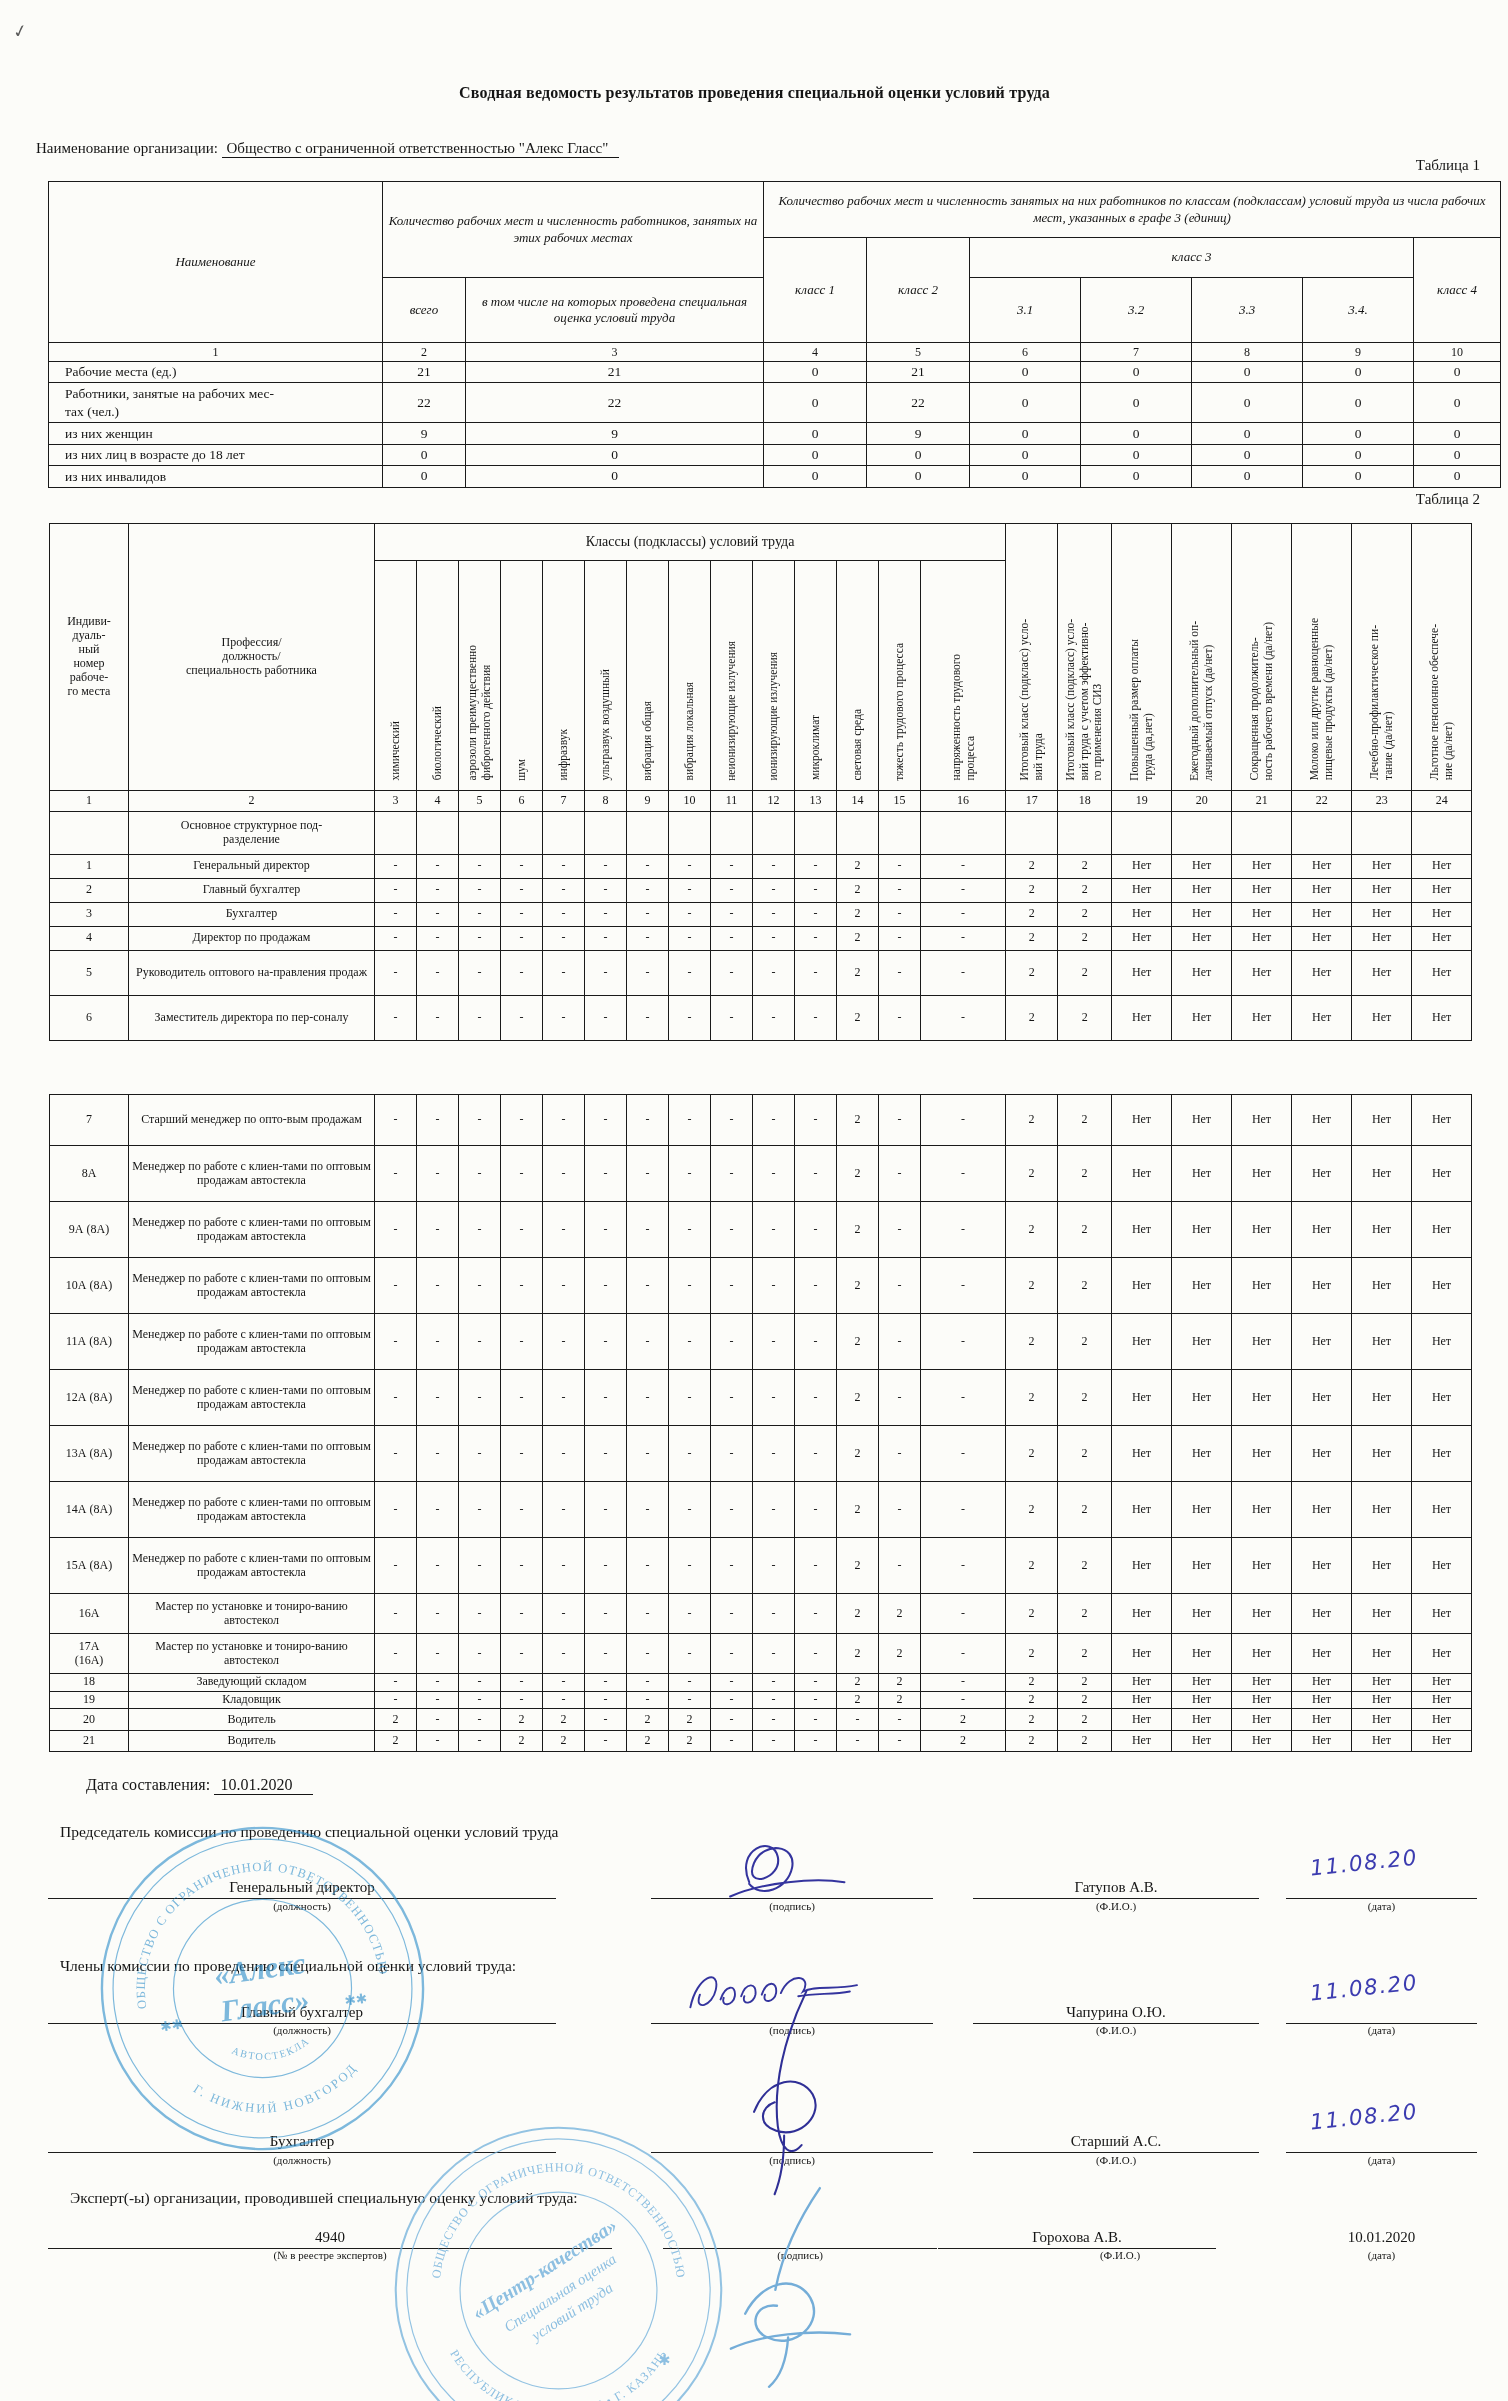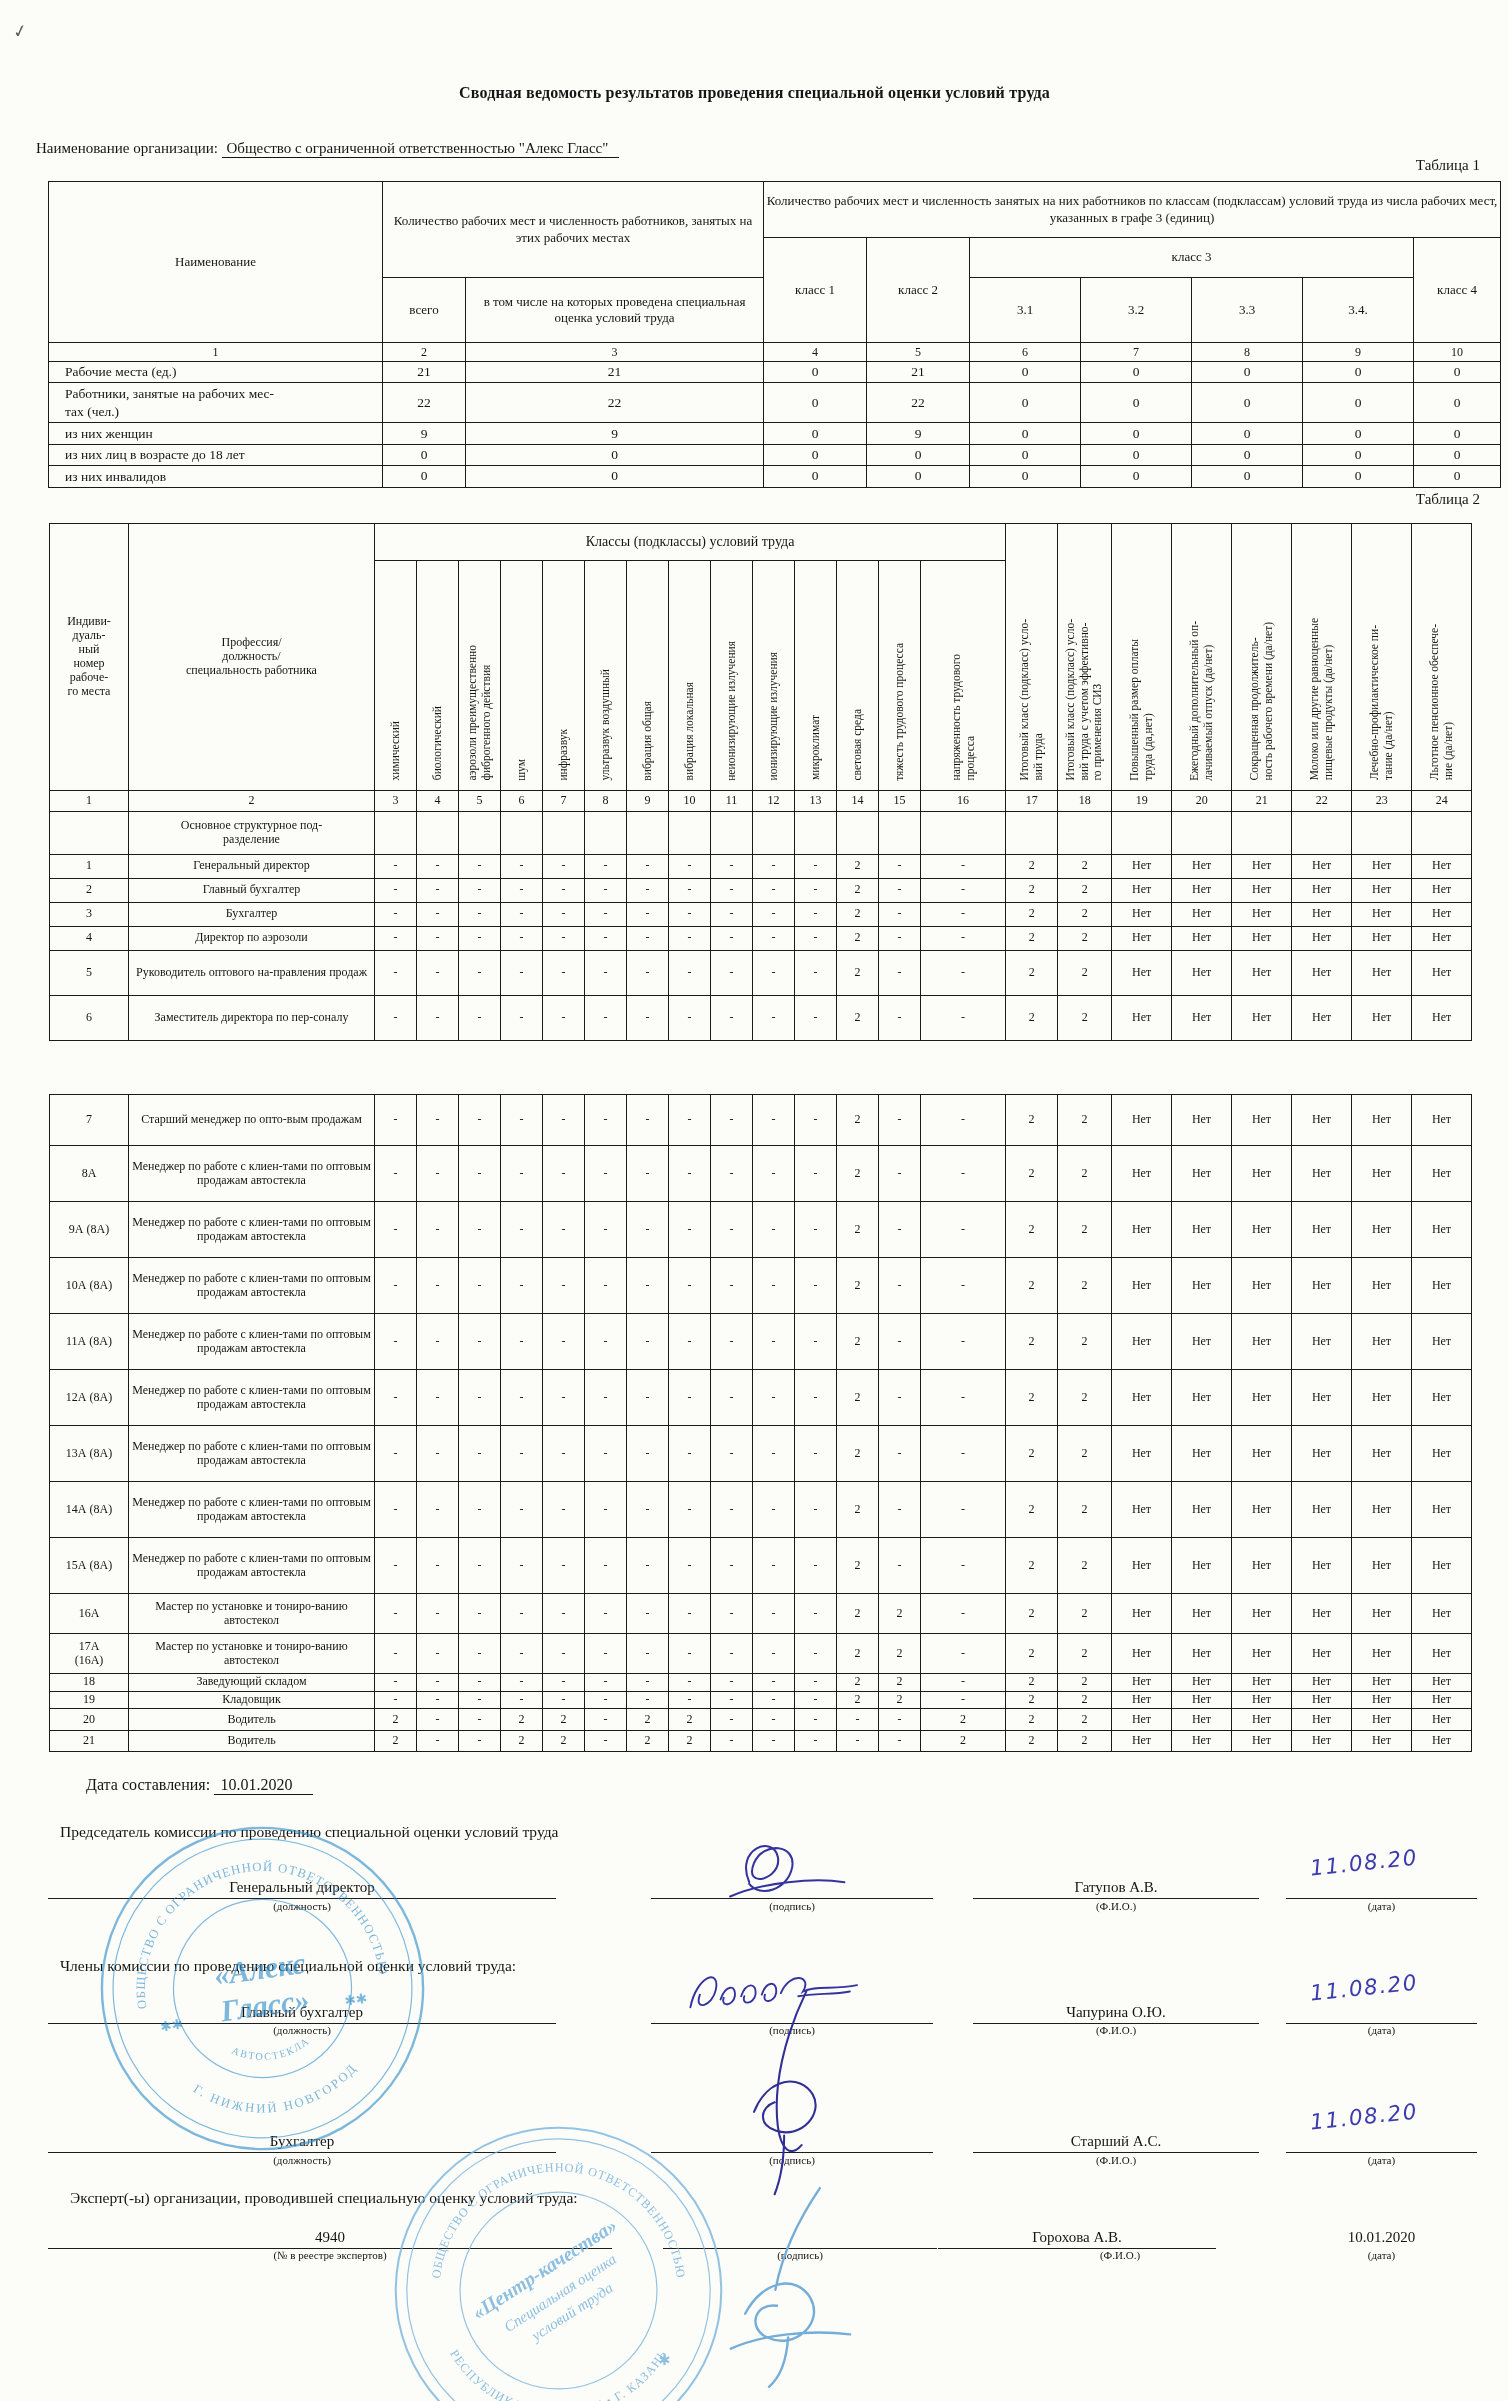--- a/index.html
+++ b/index.html
@@ -7,21 +7,21 @@
         font-family:"Liberation Serif",serif;color:#151515;overflow:hidden;}
   .check{position:absolute;left:12.7px;top:20.6px;font-size:17.5px;color:#5a5a5a;transform:rotate(-12deg);}
   .title{position:absolute;left:0;top:84px;width:100%;text-align:center;font-size:16px;font-weight:bold;letter-spacing:0.2px;}
   .orgline{position:absolute;left:36px;top:140px;font-size:15px;}
   .orgline .val{border-bottom:1.2px solid #151515;padding:0 11px 0.8px 4.8px;}
   .caption{position:absolute;right:29px;font-size:15px;text-align:right;}
   table{border-collapse:collapse;table-layout:fixed;background:transparent;}
   table.doc{border:1.6px solid #1a1a1a;}
   .doc th,.doc td{border:0.8px solid #1a1a1a;font-weight:normal;text-align:center;vertical-align:middle;
                   padding:0 1.6px;overflow:hidden;}
-  .t1 th{font-size:13px;line-height:1.25;}
+  .t1 th{font-size:13px;line-height:1.25;font-style:italic;}
   .t1 td{font-size:13.5px;}
   .t1 td.lbl{text-align:left;padding-left:16px;white-space:pre-line;line-height:1.3;}
   .numrow td{font-size:12px;line-height:1;}
   .t2 th,.t2 td{font-size:12px;line-height:1.16;}
   .pre{white-space:pre-line;}
   .rotcell{vertical-align:bottom !important;padding-bottom:5.6px !important;}
   .rot{writing-mode:vertical-rl;transform:rotate(180deg);display:inline-block;
        font-size:11.5px;line-height:1.18;white-space:pre-line;max-height:216px;text-align:left;}
   .rotcell-tall .rot{max-height:251px;}
   .sect{font-weight:bold;white-space:pre-line;}
@@ -366,21 +366,21 @@
           <td>2</td>
           <td>Нет</td>
           <td>Нет</td>
           <td>Нет</td>
           <td>Нет</td>
           <td>Нет</td>
           <td>Нет</td>
         </tr>
         <tr style="height: 24px;">
           <td class="pre">4</td>
-          <td>Директор по аэрозоли</td>
+          <td>Директор по продажам</td>
           <td>-</td>
           <td>-</td>
           <td>-</td>
           <td>-</td>
           <td>-</td>
           <td>-</td>
           <td>-</td>
           <td>-</td>
           <td>-</td>
           <td>-</td>

